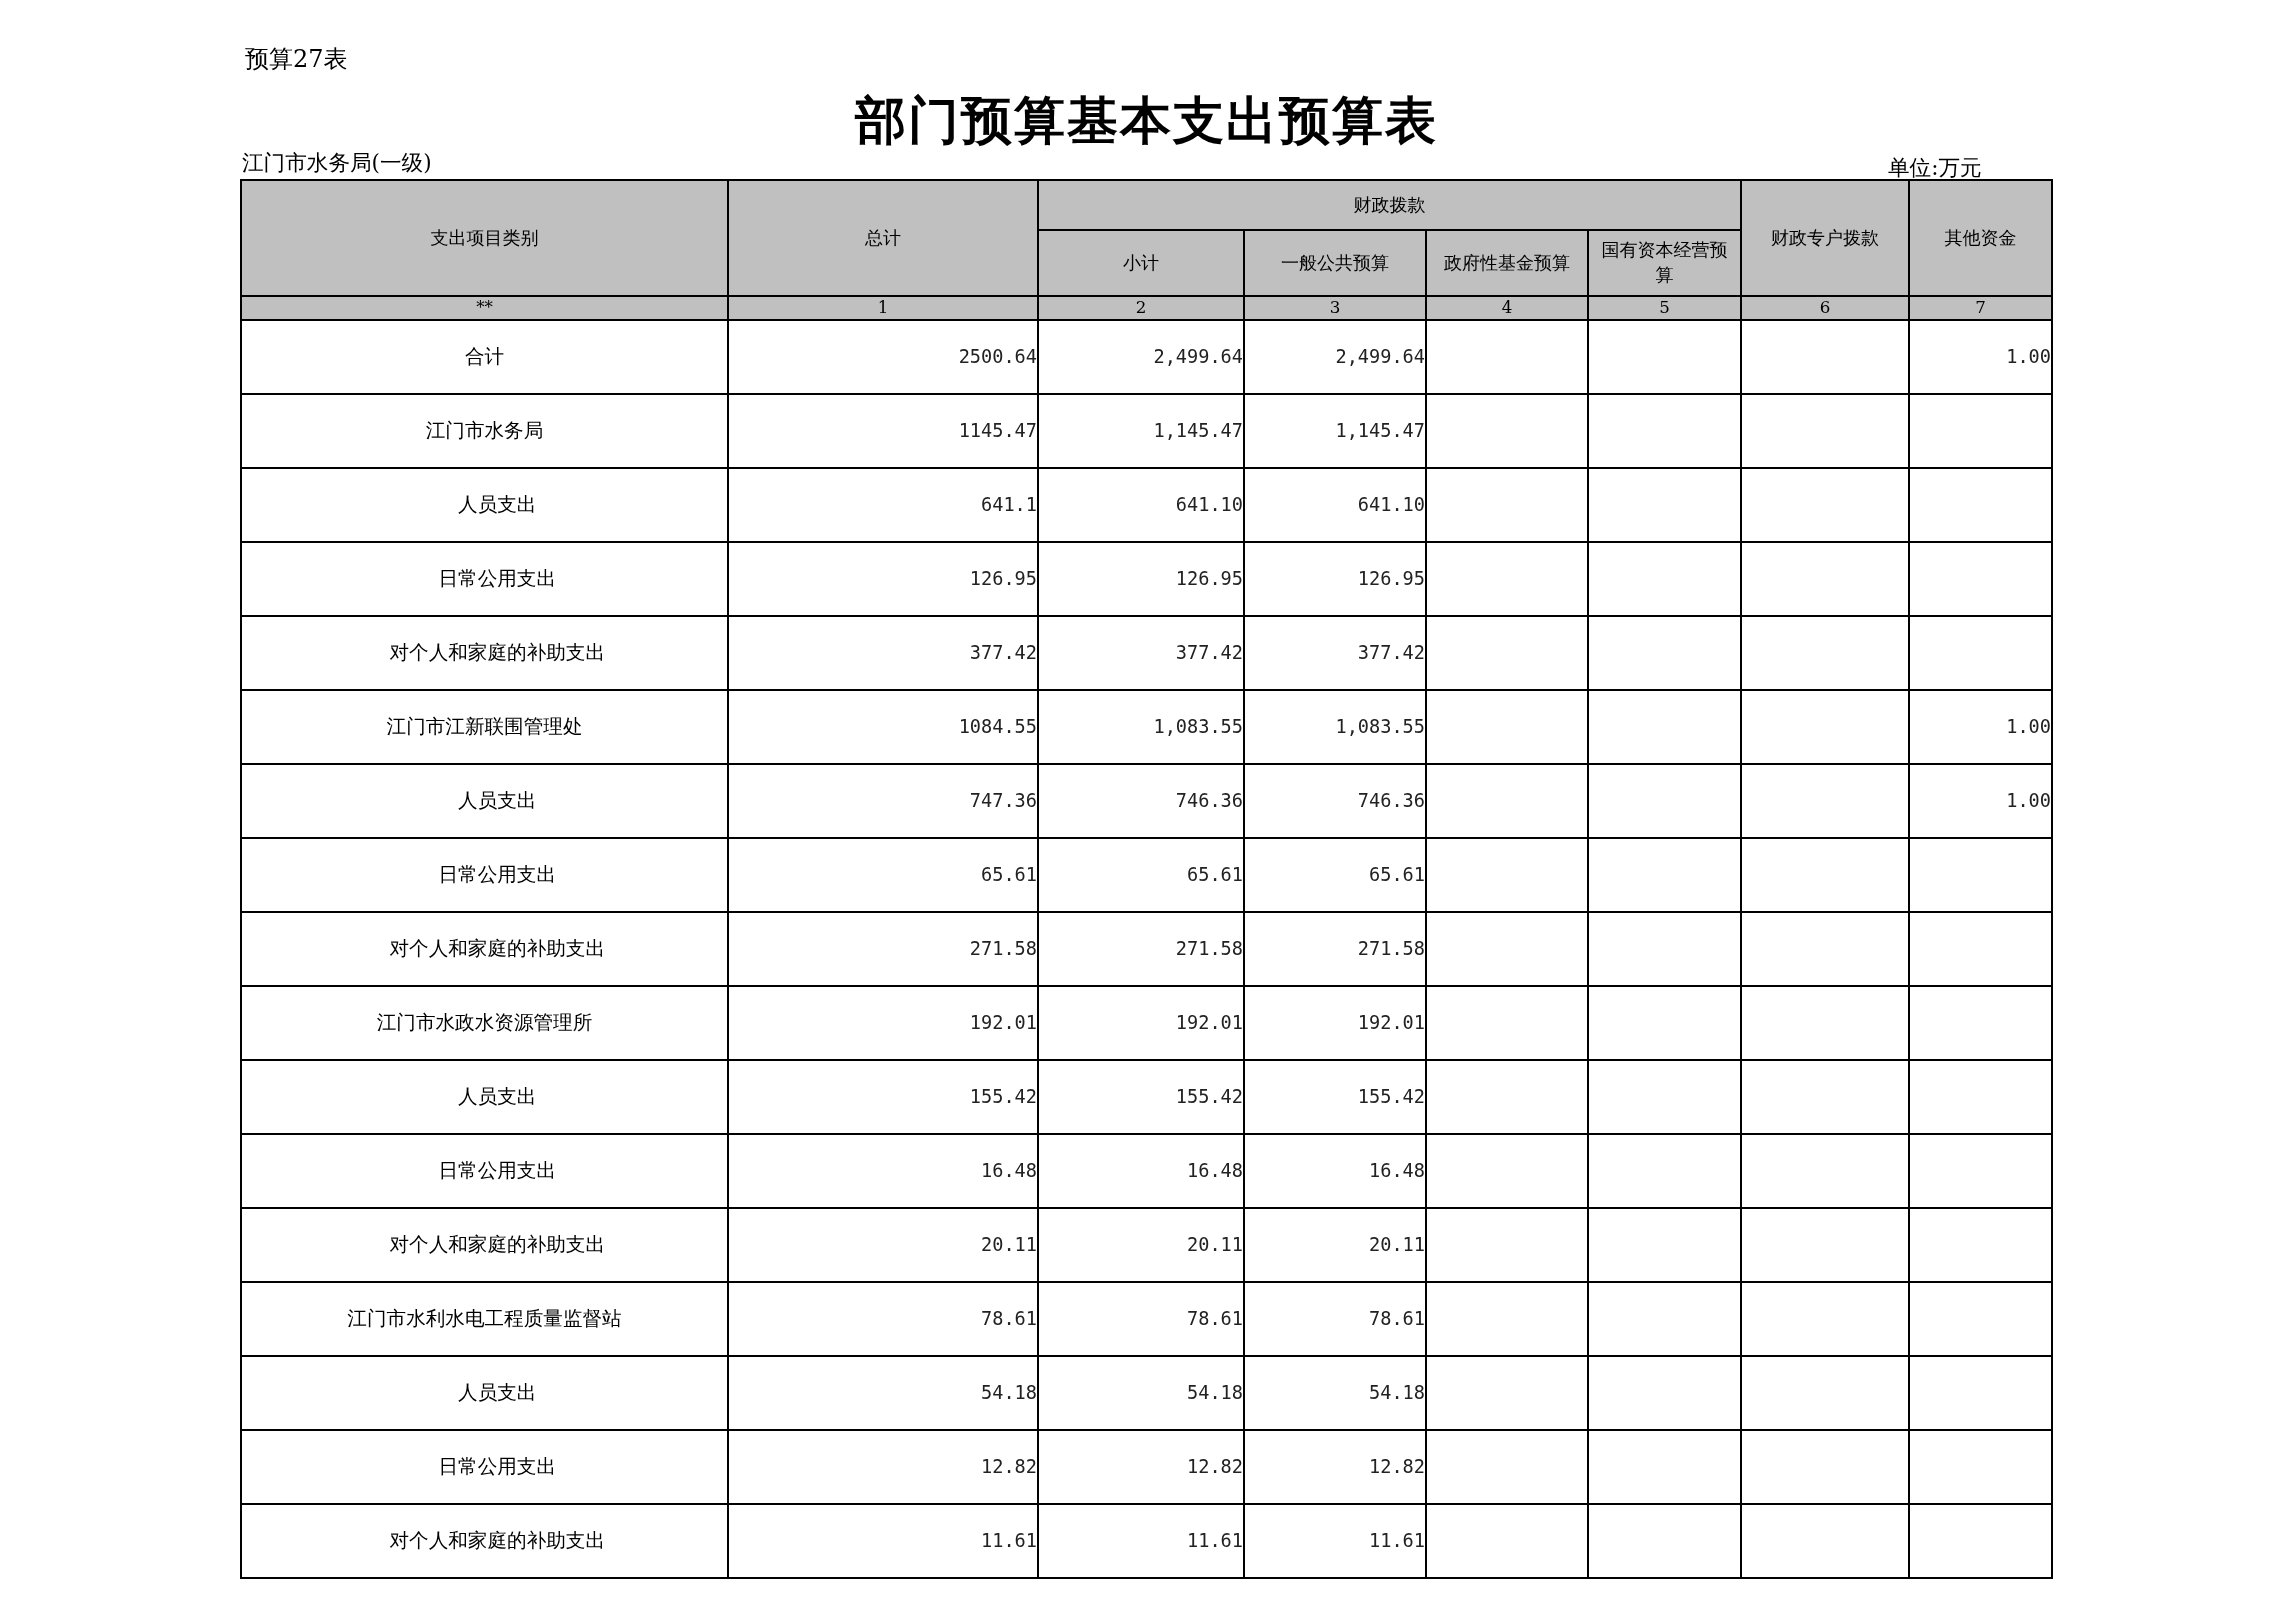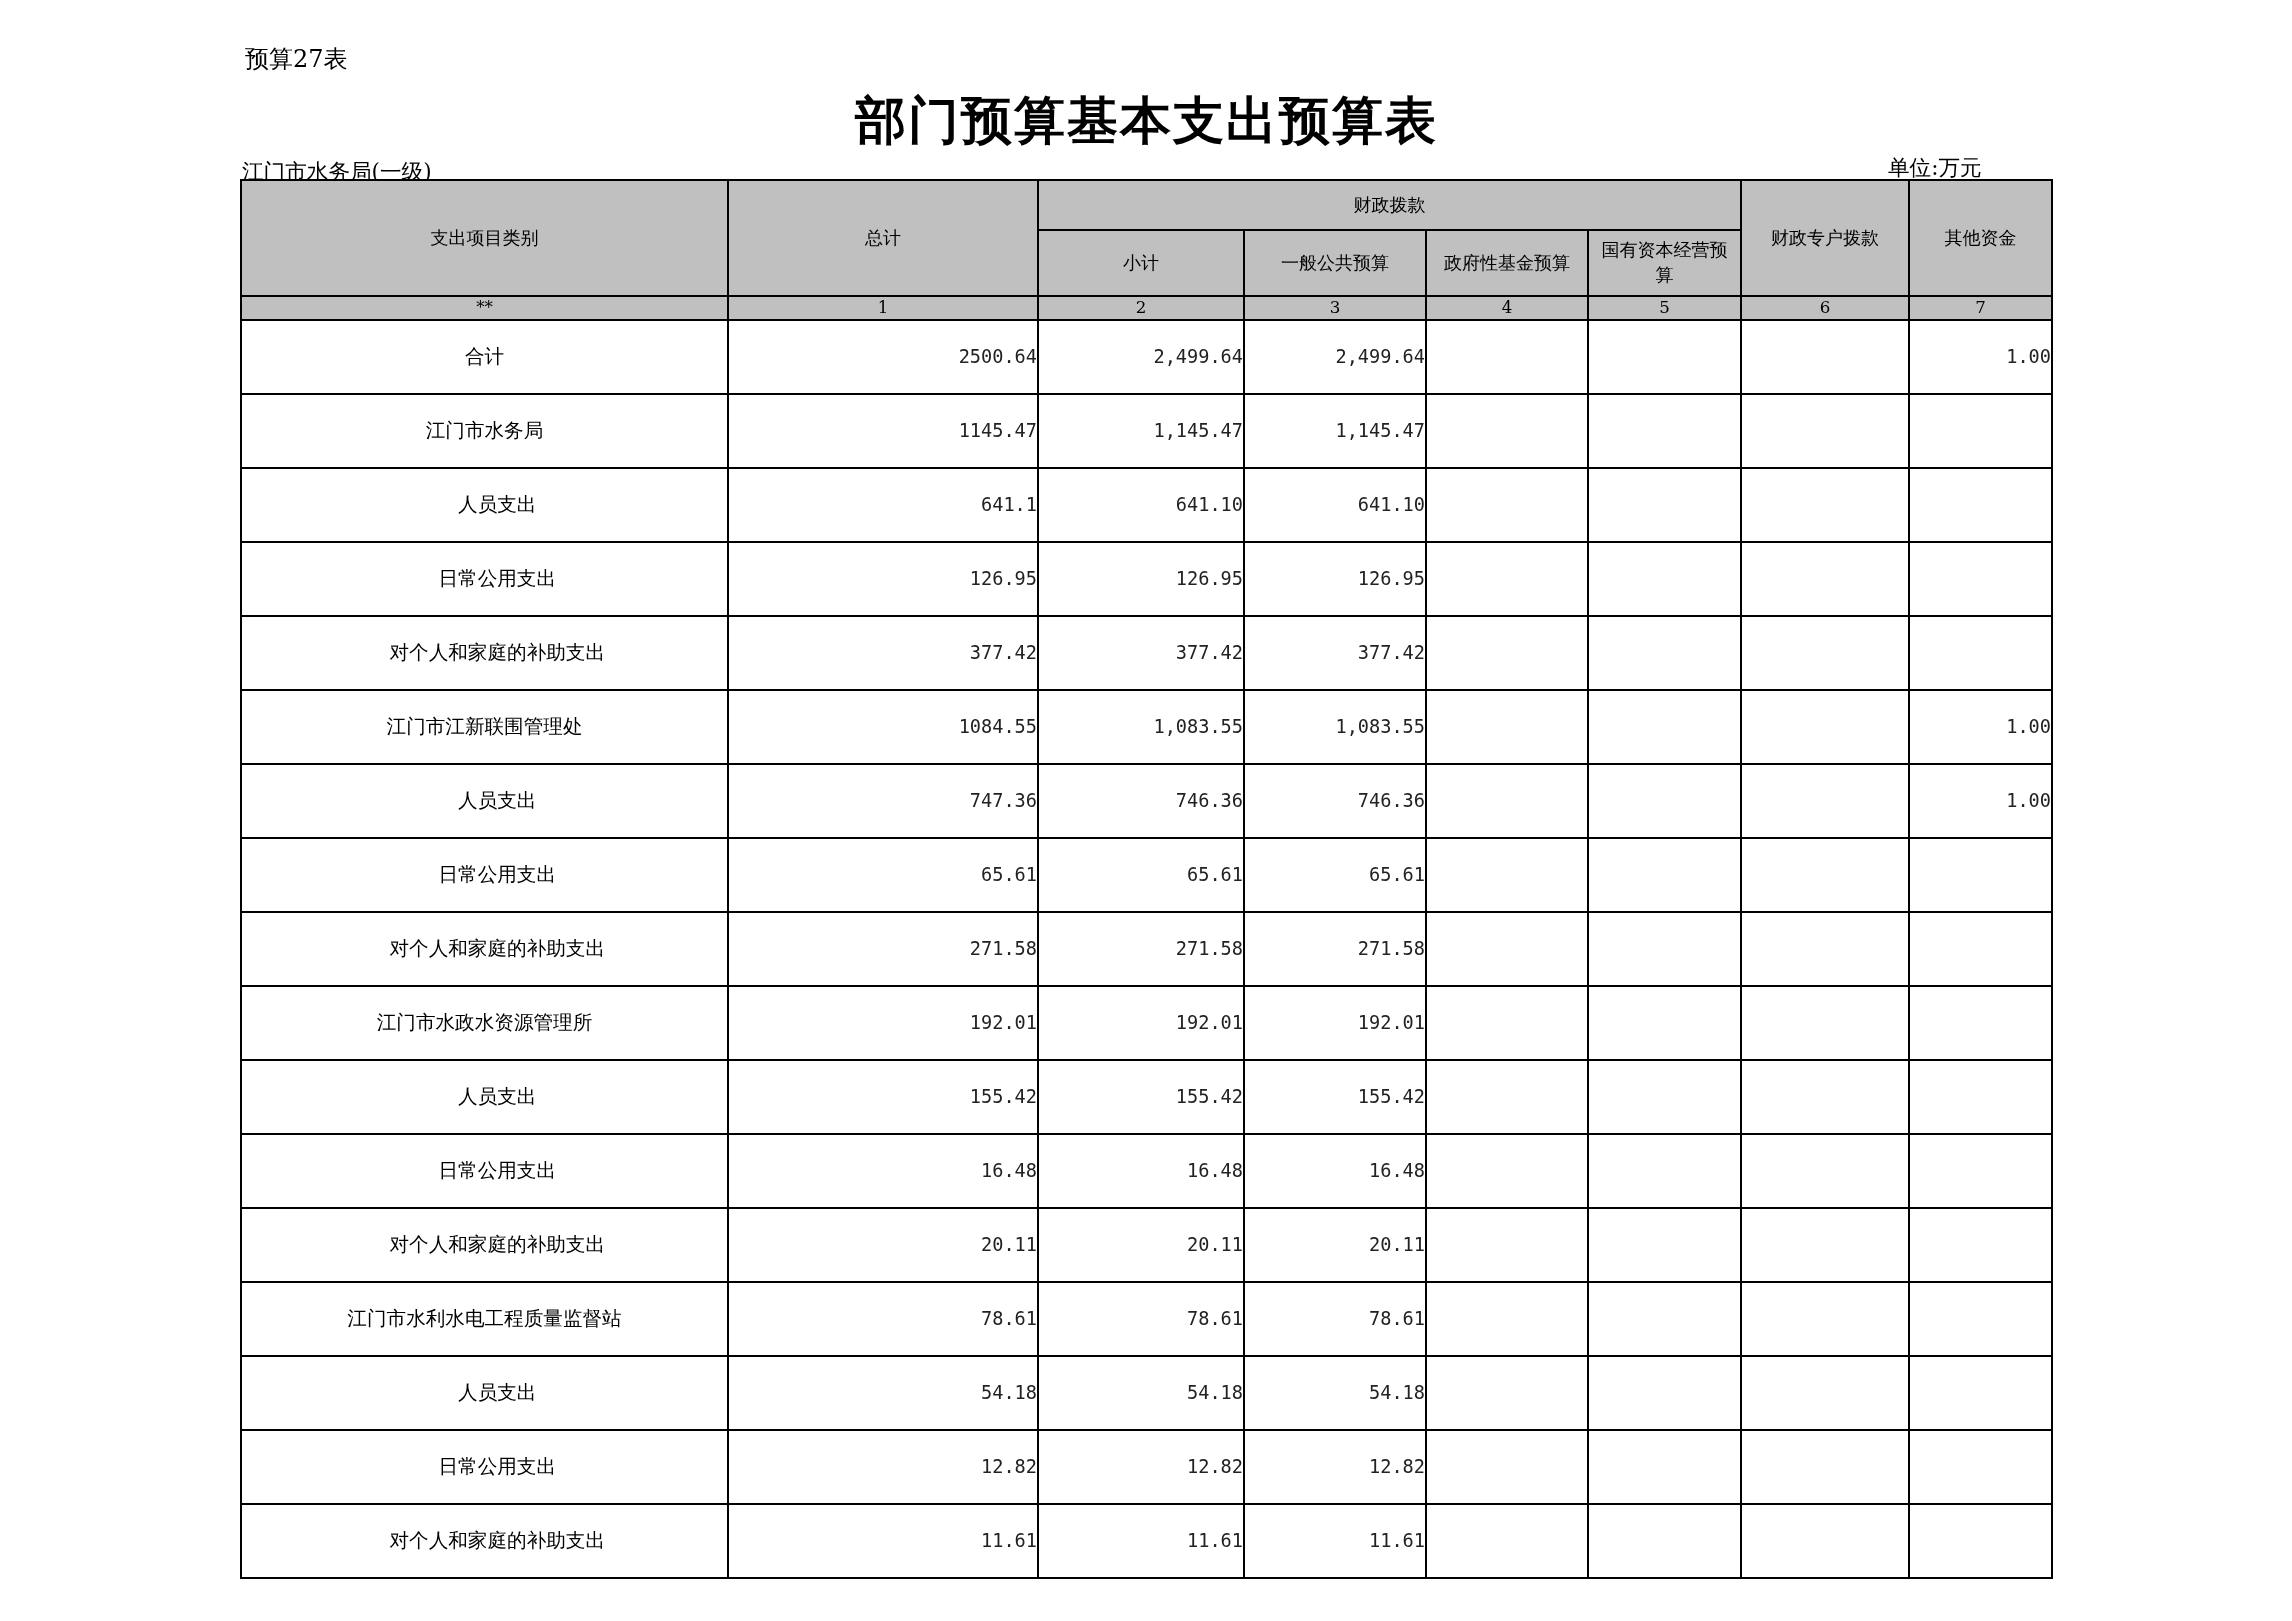--- a/index.html
+++ b/index.html
@@ -1,21 +1,21 @@
 <!DOCTYPE html>
 <html><head>
 <meta charset="utf-8">
 <style>
   html, body { margin:0; padding:0; background:#ffffff; }
   body { width:2293px; height:1621px; position:relative; overflow:hidden;
          font-family:"DejaVu Serif","Liberation Serif",serif; color:#000; }
   .form-no { position:absolute; left:245px; top:43px; font-size:24px; }
   .title { position:absolute; left:0; width:2293px; top:71px; text-align:center;
            font-size:51px; font-weight:bold; letter-spacing:2px;margin-top:16px; }
-  .org { position:absolute; left:242px; top:157px; font-size:21.6px; }
+  .org { position:absolute; left:242px; top:148px; font-size:21.6px; }
   .unit { position:absolute; left:1848px; top:153px; font-size:21.6px;margin-left:40px; }
   table.budget { position:absolute; left:240px; top:179px; border-collapse:collapse;
                  table-layout:fixed; width:1810px; }
   table.budget td, table.budget th { border:2px solid #000; padding:0; font-weight:normal; }
   th.hd { background:#c0c0c0; font-size:18px; text-align:center; vertical-align:middle; line-height:25.5px; }
   tr.h1 th { height:48px; }
   tr.h2 th { height:64px; }
   tr.nums th { height:21.6px; font-size:16.7px; line-height:19.6px; border-top:2.9px solid #000; border-bottom:2.9px solid #000; }
   td { height:72px; font-size:19.6px; vertical-align:middle; }
   td.name { text-align:center; padding-left:3.9px; white-space:nowrap; }

